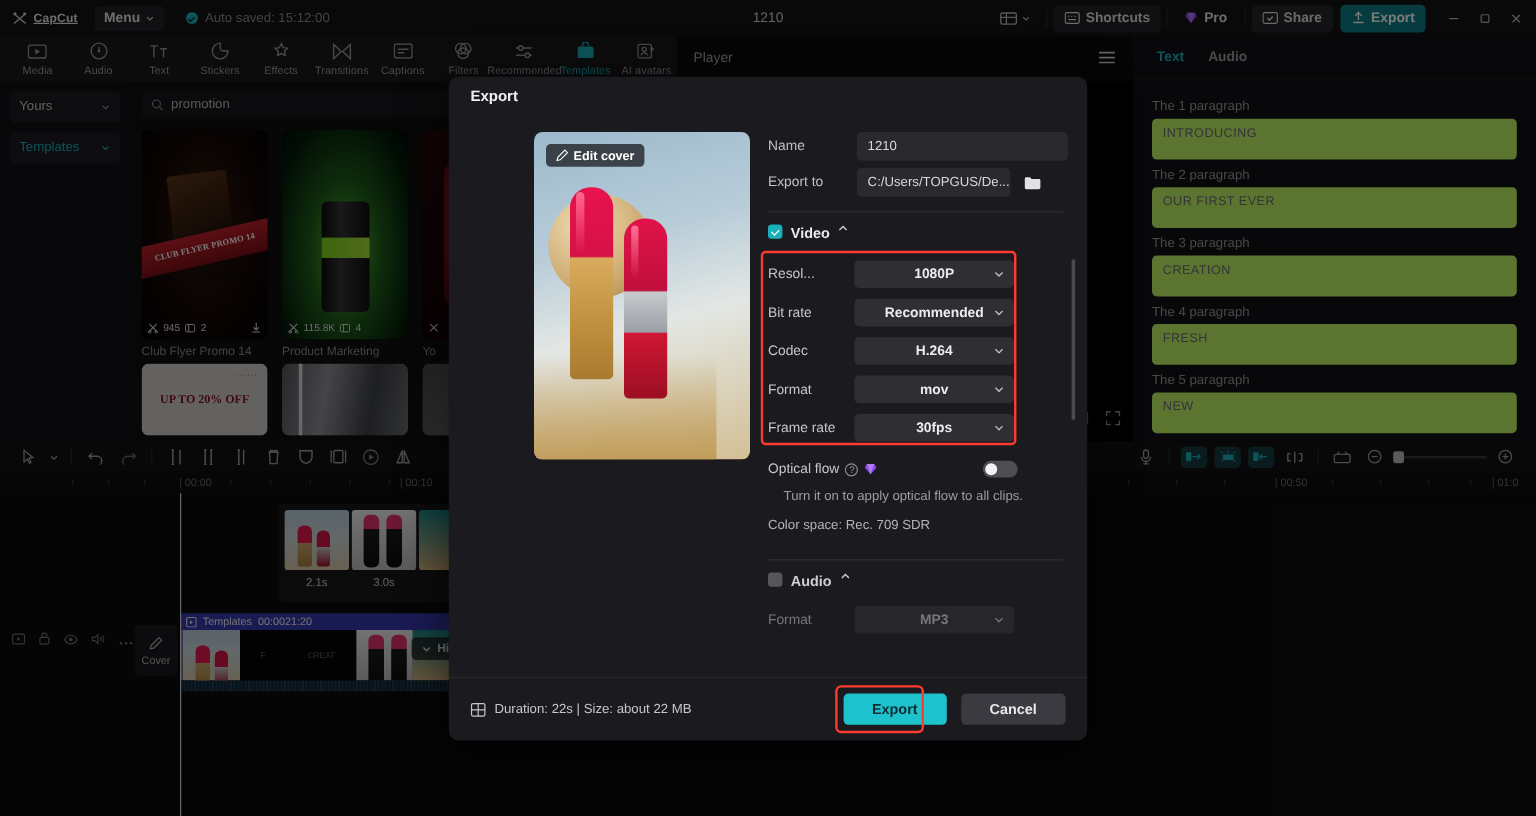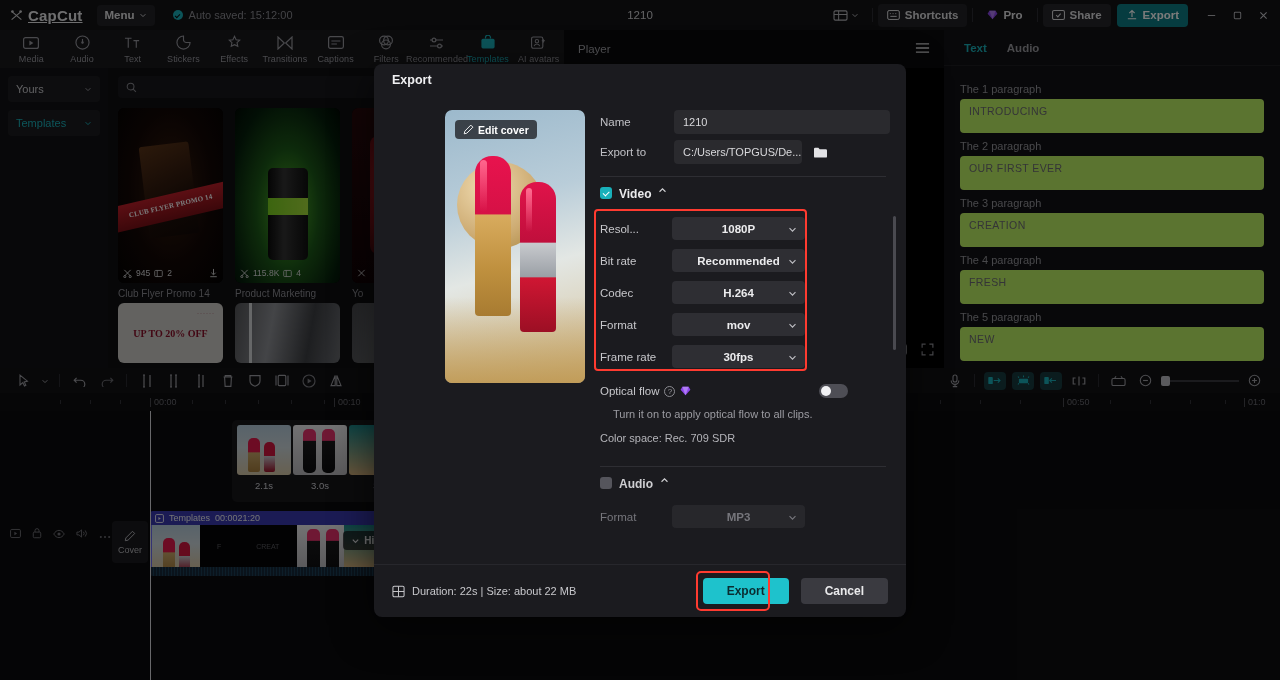--- a/index.html
+++ b/index.html
@@ -13,21 +13,21 @@
   }
   .app { position: relative; width: 1280px; height: 680px; }
 
   
   .titlebar {
     position: absolute; top: 0; left: 0; width: 1280px; height: 30px;
     background: #131316; display: flex; align-items: center;
   }
   .brand { display: flex; align-items: center; gap: 5px; margin-left: 10px; }
   .brand-mark { width: 13px; height: 13px; color: #cfcfd2; }
-  .brand-text { font-size: 15px; font-weight: 700; color: #e6e6e8; letter-spacing: .2px; text-decoration: underline; }
+  .brand-text { font-size: 10px; font-weight: 700; color: #e6e6e8; letter-spacing: .2px; text-decoration: underline; }
   .menu-btn {
     margin-left: 14px; height: 21px; padding: 0 8px; border-radius: 4px;
     background: #232327; display: flex; align-items: center; gap: 4px;
     font-size: 11.5px; color: #e3e3e5; font-weight: 600;
   }
   .autosave { margin-left: 18px; display: flex; align-items: center; gap: 6px;
     font-size: 11px; color: #8c8c92; }
   .autosave-dot { width: 10px; height: 10px; border-radius: 50%;
     background: #19b0ba; position: relative; }
   .autosave-dot::after { content: ""; position: absolute; left: 2.6px; top: 4.2px;
@@ -204,21 +204,21 @@
 
   
   .overlay { position: absolute; inset: 0; background: rgba(0,0,0,.52); }
   .dialog { position: absolute; left: 374px; top: 64px; width: 532px; height: 553px;
     background: #1b1b1f; border-radius: 8px; box-shadow: 0 10px 40px rgba(0,0,0,.6);
     overflow: hidden; }
   .dlg-title { height: 32px; display: flex; align-items: center; padding: 0 18px;
     font-size: 12.5px; font-weight: 700; color: #f0f0f2; }
   .dlg-main { position: absolute; top: 32px; left: 0; right: 0; bottom: 53px; display: flex; }
   .cover-wrap { padding: 14px 0 0 71px; }
-  .cover { width: 140px; height: 273px; border-radius: 7px; overflow: hidden;
+  .cover { width: 180px; height: 273px; border-radius: 7px; overflow: hidden;
     position: relative; background: #000000; }
   .cover-art { position: absolute; inset: 0;
     background: linear-gradient(165deg,#9cb9cc 0%,#b9cdd9 34%,#e3e7e4 58%,#d3bf95 100%); }
   .cov-ball { position: absolute; left: 12px; top: 52px; width: 86px; height: 86px;
     border-radius: 50%; background: radial-gradient(circle at 35% 30%, #f0dcb2, #cdab72 60%, #a8863f); }
   .cov-l1 { position: absolute; left: 30px; top: 46px; width: 36px; height: 160px;
     background: linear-gradient(180deg,#e8134e 0%,#d61146 36%,#d8ab5e 37%,#c0913f 70%,#a87b31 100%);
     border-radius: 17px 17px 4px 4px; }
   .cov-l1::before{content:"";position:absolute;left:5px;top:4px;width:7px;height:52px;
     background:linear-gradient(180deg,#ff678d,rgba(255,120,150,0));border-radius:6px;}
@@ -494,20 +494,21 @@
           </svg>
       </div>
     </div>
 
     <div class="lib-main">
       <div class="searchbar">
         <svg width="11" height="11" viewBox="0 0 12 12">
           <circle cx="5" cy="5" r="3.7" stroke="#8b8b91" stroke-width="1.1" fill="none"></circle>
           <path d="M7.8 7.8l3 3" stroke="#8b8b91" stroke-width="1.1"></path>
           </svg>
+        <input value="promotion" style="">
       </div>
 
       <div class="grid">
         <div class="card">
           <div class="thumb">
             <div class="art-flyer">
               <div class="flyer-box"></div>
               <div class="flyer-band">
                   <span>CLUB FLYER PROMO 14</span>
                 </div>

